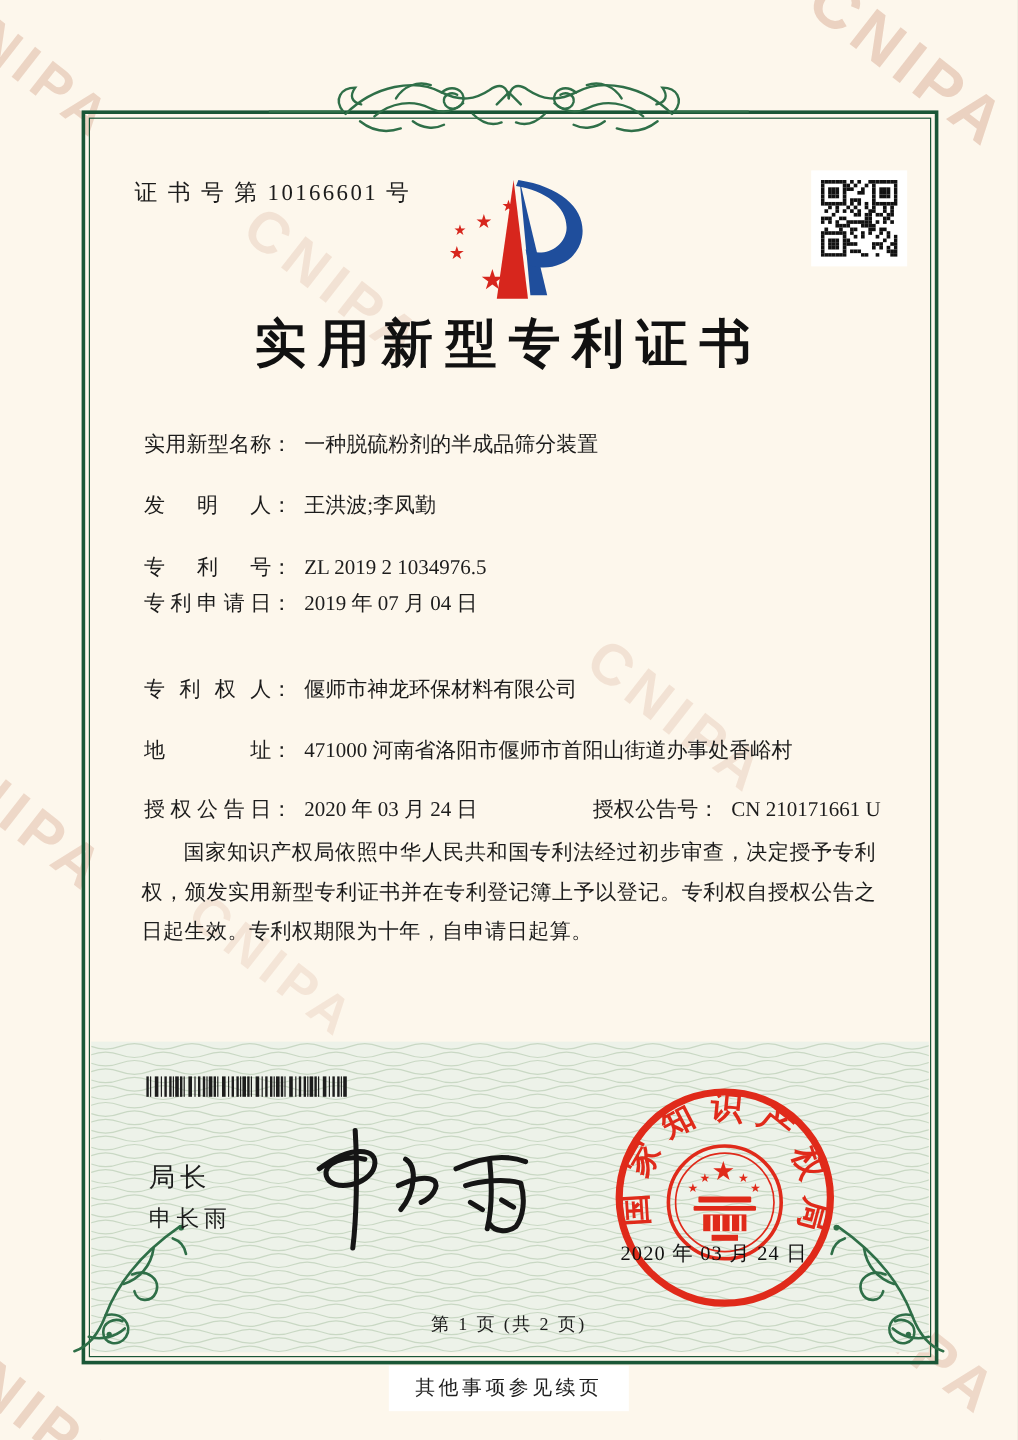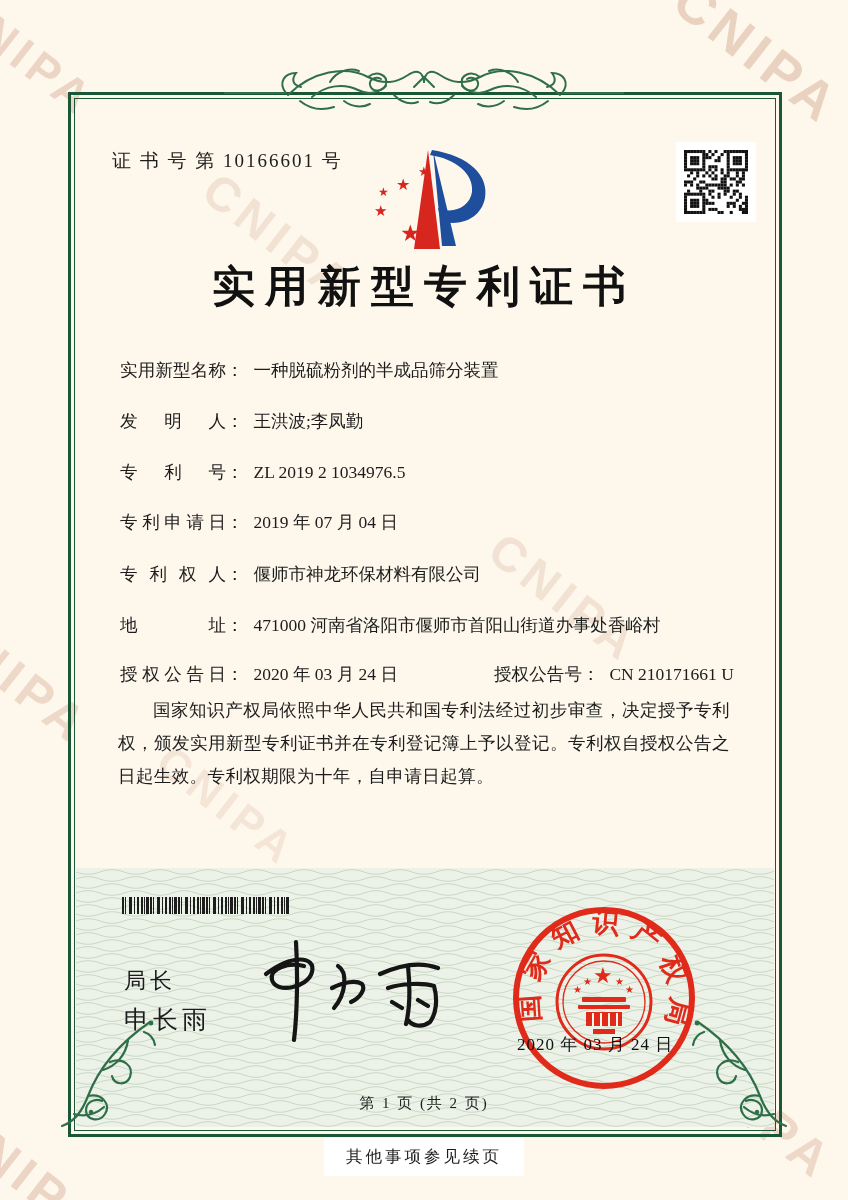--- a/index.html
+++ b/index.html
@@ -28,21 +28,21 @@
   .row .lab{display:inline-block;width:106px;text-align:justify;text-align-last:justify;vertical-align:bottom;}
   .row .col{margin-right:10px;}
   .row .lab2{display:inline-block;width:88px;text-align:justify;text-align-last:justify;vertical-align:bottom;margin-left:96px;}
   .paras{position:absolute;left:118px;top:694px;width:612px;font-size:17.5px;line-height:33px;
       text-align:justify;letter-spacing:.4px;}
   .paras p{margin:0;text-indent:2em;}
   .barcode{position:absolute;left:122px;top:897px;height:17px;display:flex;align-items:stretch;}
   .barcode div{background:#1d1d1d;}
   .sig-title{position:absolute;left:124px;top:966px;font-size:22px;letter-spacing:4px;
       font-family:"Liberation Sans","DejaVu Sans",sans-serif;}
-  .sig-name{position:absolute;left:124px;top:1003px;font-size:25px;letter-spacing:4px;
+  .sig-name{position:absolute;left:124px;top:1003px;font-size:19px;letter-spacing:4px;
       font-family:"Liberation Sans","DejaVu Sans",sans-serif;}
   .signature{position:absolute;left:252px;top:936px;}
   .seal{position:absolute;left:509px;top:903px;}
   .seal-date{position:absolute;left:517px;top:1033px;width:176px;font-size:17px;color:#101010;
       letter-spacing:1px;white-space:nowrap;}
   .page-indicator{position:absolute;left:0;top:1094px;width:848px;text-align:center;font-size:15px;letter-spacing:2px;}
   .footer-note{position:absolute;left:324px;top:1138px;width:200px;height:38px;background:#ffffff;
       display:flex;align-items:center;justify-content:center;font-size:16.5px;letter-spacing:3px;}
 </style>
 </head>
@@ -377,21 +377,21 @@
 
     <div class="row" style="top:358px">
       <span class="lab">实用新型名称</span><span class="col">：</span><span>一种脱硫粉剂的半成品筛分装置</span>
     </div>
     <div class="row" style="top:409px">
       <span class="lab">发明人</span><span class="col">：</span><span>王洪波;李凤勤</span>
     </div>
     <div class="row" style="top:460px">
       <span class="lab">专利号</span><span class="col">：</span><span>ZL 2019 2 1034976.5</span>
     </div>
-    <div class="row" style="top:510px">
+    <div class="row" style="top:490px">
       <span class="lab">专利申请日</span><span class="col">：</span><span>2019 年 07 月 04 日</span>
     </div>
     <div class="row" style="top:562px">
       <span class="lab">专利权人</span><span class="col">：</span><span>偃师市神龙环保材料有限公司</span>
     </div>
     <div class="row" style="top:613px">
       <span class="lab">地址</span><span class="col">：</span><span>471000 河南省洛阳市偃师市首阳山街道办事处香峪村</span>
     </div>
     <div class="row" style="top:662px">
       <span class="lab">授权公告日</span><span class="col">：</span><span>2020 年 03 月 24 日</span><span class="lab2">授权公告号</span><span class="col">：</span><span>CN 210171661 U</span>

